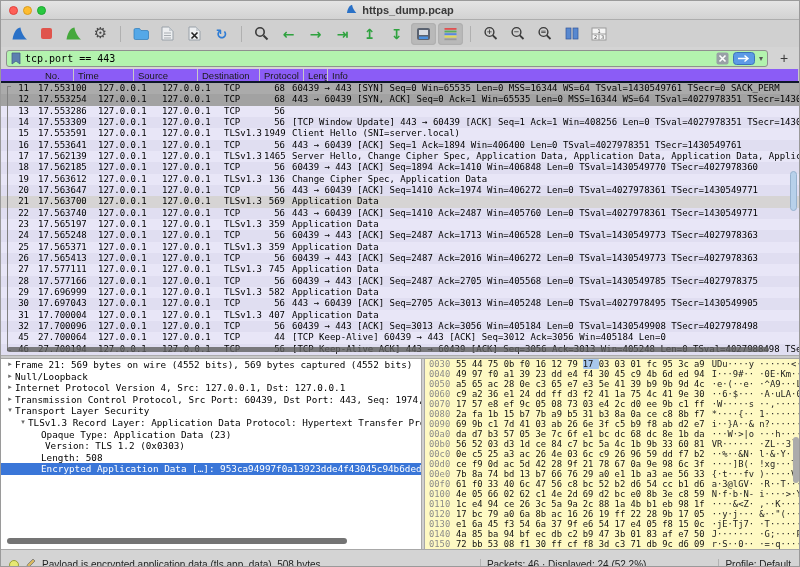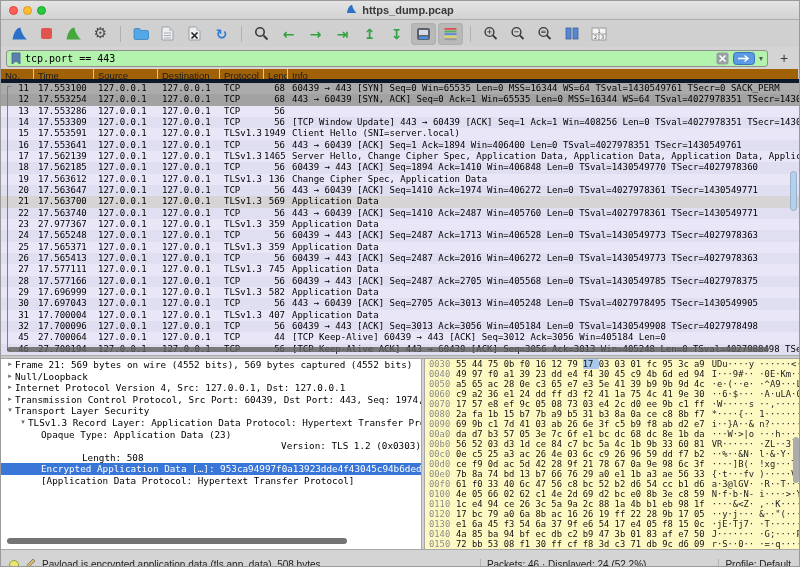--- a/index.html
+++ b/index.html
@@ -26,22 +26,22 @@
   .filterbar{position:absolute;top:46px;left:0;right:0;height:22px;background:#d4d4d4;
              display:flex;align-items:center;padding:0 5px;}
   .ffield{flex:1;height:17px;background:#b3f3ae;border:1px solid #8f8f8f;border-radius:3px;
           display:flex;align-items:center;padding:0 4px;gap:4px;}
   .fvalue{flex:1;font-family:"DejaVu Sans Mono",monospace;font-size:10px;color:#000;white-space:nowrap;overflow:hidden;}
   .fbtn{display:flex;align-items:center;justify-content:center;}
   .fplus{width:20px;height:18px;display:flex;align-items:center;justify-content:center;
          font-size:14px;color:#3a3a3a;margin-left:6px;}
   
   .grid7{display:grid;grid-template-columns:33px 60px 64px 62px 44px 24px 1fr;}
-  .pheader{position:absolute;top:68px;left:0;right:0;height:14px;background:#a16207;
-           border-bottom:4px solid #0f172a;font-size:9.5px;color:#1a1a1a;}
+  .pheader{position:absolute;top:68px;left:0;right:0;height:14px;background:#8b5cf6;
+           border-bottom:2px solid #0f172a;font-size:9.5px;color:#1a1a1a;padding-left:40px;}
   .hcell{padding-left:4px;border-right:1px solid #c8c8c8;line-height:13px;white-space:nowrap;overflow:hidden;}
   .plist{position:absolute;top:82px;left:0;right:0;height:272px;background:#e8e6f7;overflow:hidden;}
   .prow{height:11.33px;line-height:11.4px;font-family:"DejaVu Sans Mono",monospace;font-size:9px;color:#000;}
   .prow.gray{background:#ababab;} .prow.gray.alt{background:#a2a2a2;}
   .prow.purple{background:#e8e6f7;} .prow.purple.alt{background:#e0def1;}
   .prow.selected{background:#d6d4d4;}
   .pcell{overflow:hidden;white-space:pre;padding-left:4px;}
   .c-no{text-align:right;padding-right:5px;padding-left:0;}
   .c-len{text-align:right;padding-right:3px;padding-left:0;}
   .bracket{position:absolute;left:6px;top:3px;height:265px;width:4px;
@@ -393,21 +393,21 @@
           <div class="pcell c-no">22</div>
           <div class="pcell c-time">17.563740</div>
           <div class="pcell c-src">127.0.0.1</div>
           <div class="pcell c-dst">127.0.0.1</div>
           <div class="pcell c-proto">TCP</div>
           <div class="pcell c-len">56</div>
           <div class="pcell c-info">443 → 60439 [ACK] Seq=1410 Ack=2487 Win=405760 Len=0 TSval=4027978361 TSecr=1430549771</div>
         </div>
         <div class="prow grid7 purple">
           <div class="pcell c-no">23</div>
-          <div class="pcell c-time">27.977367</div>
+          <div class="pcell c-time">17.565197</div>
           <div class="pcell c-src">127.0.0.1</div>
           <div class="pcell c-dst">127.0.0.1</div>
           <div class="pcell c-proto">TLSv1.3</div>
           <div class="pcell c-len">359</div>
           <div class="pcell c-info">Application Data</div>
         </div>
         <div class="prow grid7 purple alt">
           <div class="pcell c-no">24</div>
           <div class="pcell c-time">17.565248</div>
           <div class="pcell c-src">127.0.0.1</div>
@@ -516,24 +516,23 @@
 
   <div class="details">
     <div>
         <div class="dline" style="padding-left: 4px;"><span class="darrow">▸</span><span class="dtext">Frame 21: 569 bytes on wire (4552 bits), 569 bytes captured (4552 bits)</span></div>
         <div class="dline" style="padding-left: 4px;"><span class="darrow">▸</span><span class="dtext">Null/Loopback</span></div>
         <div class="dline" style="padding-left: 4px;"><span class="darrow">▸</span><span class="dtext">Internet Protocol Version 4, Src: 127.0.0.1, Dst: 127.0.0.1</span></div>
         <div class="dline" style="padding-left: 4px;"><span class="darrow">▸</span><span class="dtext">Transmission Control Protocol, Src Port: 60439, Dst Port: 443, Seq: 1974, Ack: 1410, Len: 513</span></div>
         <div class="dline" style="padding-left: 4px;"><span class="darrow">▾</span><span class="dtext">Transport Layer Security</span></div>
         <div class="dline" style="padding-left: 17px;"><span class="darrow">▾</span><span class="dtext">TLSv1.3 Record Layer: Application Data Protocol: Hypertext Transfer Protocol</span></div>
         <div class="dline" style="padding-left: 30px;"><span class="darrow"></span><span class="dtext">Opaque Type: Application Data (23)</span></div>
-        <div class="dline" style="padding-left: 34px; justify-content: flex-end;"><span class="darrow"></span><span class="dtext">Version: TLS 1.2 (0x0303)</span></div>
-        <div class="dline" style="padding-left: 30px; margin-left: 41px;"><span class="darrow"></span><span class="dtext">Length: 508</span></div>
+        <div class="dline" style="padding-left: 34px;"><span class="darrow"></span><span class="dtext">Version: TLS 1.2 (0x0303)</span></div>
+        <div class="dline" style="padding-left: 30px;"><span class="darrow"></span><span class="dtext">Length: 508</span></div>
         <div class="dline dsel" style="padding-left: 30px;"><span class="darrow"></span><span class="dtext">Encrypted Application Data […]: 953ca94997f0a13923dde4f43045c94b6ded94a565ac280ec365e7e35e4139b99b9d4c</span></div>
-        <div class="dline" style="padding-left: 30px;"><span class="darrow"></span><span class="dtext">[Application Data Protocol: Hypertext Transfer Protocol]</span></div>
       </div>
     <div class="det-hscroll"></div>
   </div>
 
   <div class="vdivider"></div>
 
   <div class="hexpane">
     <div>
         <div class="hxrow"><span class="hxoff">0030</span><span class="hxg"><span>55 </span><span>44 </span><span>75 </span><span>0b </span><span>f0 </span><span>16 </span><span>12 </span><span>79</span></span><span class="hxg"><span class="hlbyte">17 </span><span>03 </span><span>03 </span><span>01 </span><span>fc </span><span>95 </span><span>3c </span><span>a9</span></span><span class="hxa">UDu····y ······&lt;·</span></div>
         <div class="hxrow"><span class="hxoff">0040</span><span class="hxg"><span>49 </span><span>97 </span><span>f0 </span><span>a1 </span><span>39 </span><span>23 </span><span>dd </span><span>e4</span></span><span class="hxg"><span>f4 </span><span>30 </span><span>45 </span><span>c9 </span><span>4b </span><span>6d </span><span>ed </span><span>94</span></span><span class="hxa">I···9#·· ·0E·Km··</span></div>

